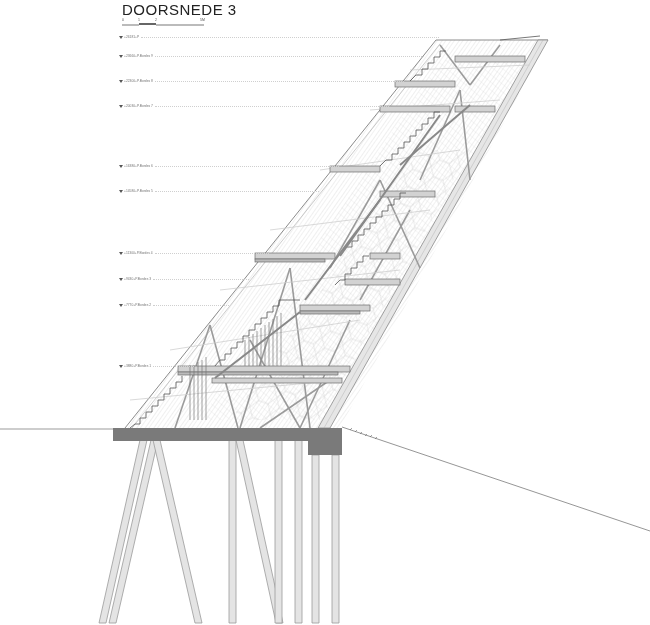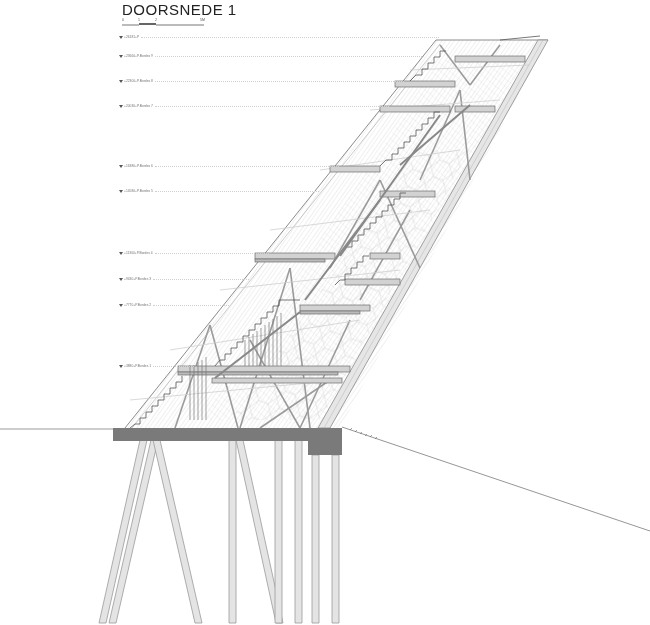--- a/index.html
+++ b/index.html
@@ -16,21 +16,21 @@
   .level .marker { width: 0; height: 0; border-left: 2px solid transparent; border-right: 2px solid transparent;
                    border-top: 3px solid #555; margin-right: 1px; }
   .level .label { font-size: 3.3px; color: #777; white-space: nowrap;
                   font-family: "Liberation Sans", sans-serif; }
   .level .leader { height: 0; border-top: 1px dotted #cfcfcf; margin-left: 2px; }
   svg.drawing { position: absolute; left: 0; top: 0; }
 </style>
 </head>
 <body>
 
-<div class="title">DOORSNEDE 1</div>
+<div class="title">DOORSNEDE 3</div>
 
 <div class="scalebar">
   <span class="scale-label" style="left:0px">0</span>
   <span class="scale-label" style="left:16px">1</span>
   <span class="scale-label" style="left:33px">2</span>
   <span class="scale-label" style="left:78px">5M</span>
   <div class="scale-line" style="left:0;width:17px;background:#bbb"></div>
   <div class="scale-line" style="left:17px;width:17px;background:#666;top:5px"></div>
   <div class="scale-line" style="left:34px;width:48px;background:#bbb"></div>
 </div>

